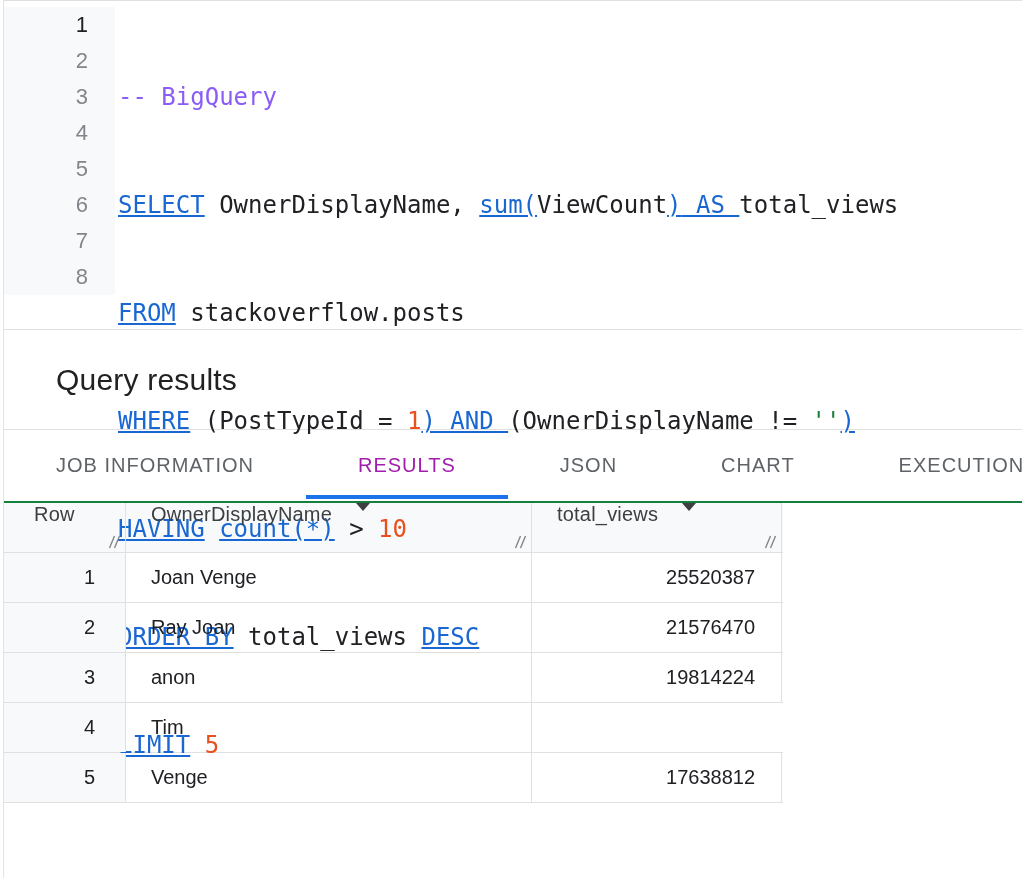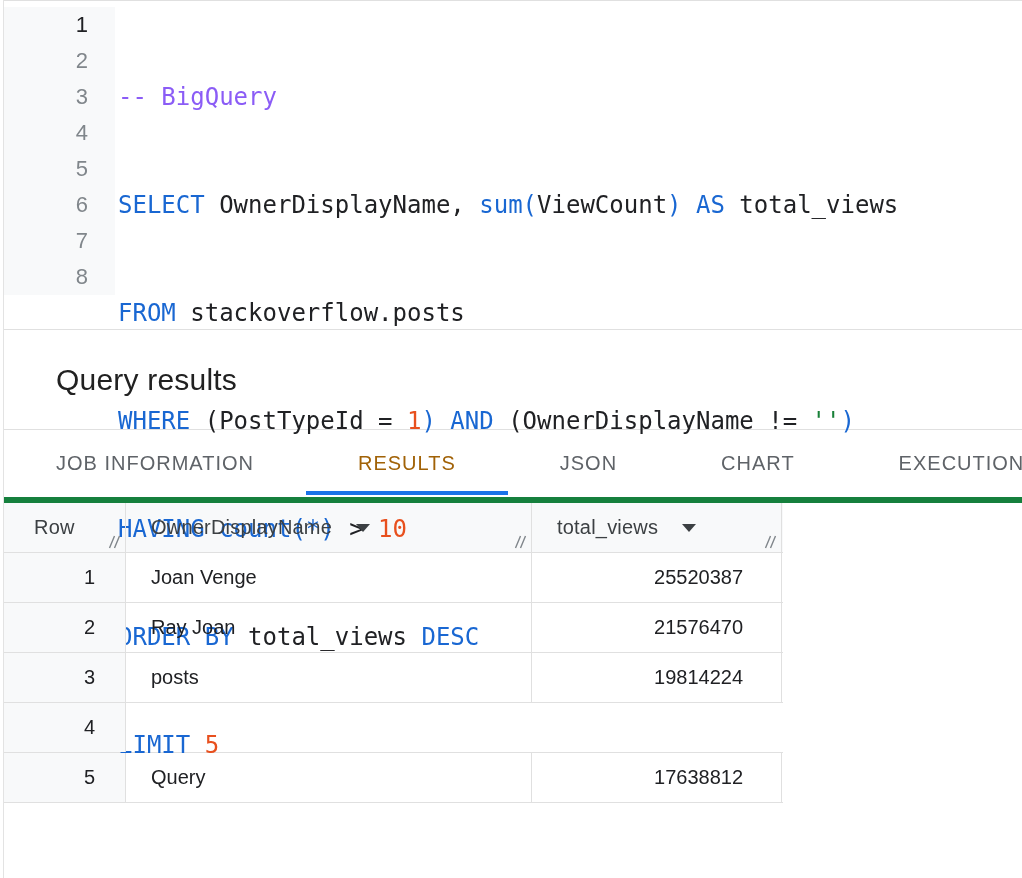--- a/index.html
+++ b/index.html
@@ -36,21 +36,21 @@
   }
   .gutter .line-num.current { color: #202124; }
   .code-pane {
     padding-left: 3px;
     font-family: "DejaVu Sans Mono", monospace;
     font-size: 24px;
     line-height: 36px;
     white-space: pre;
   }
   .tk-plain   { color: #202124; text-align: center; }
-  .tk-kw      { color: #1967d2; }
+  .tk-kw      { color: #1967d2; text-decoration: underline; }
   .tk-comment { color: #8b5cf6; }
   .tk-num     { color: #e8501e; }
   .tk-str     { color: #188038; }
 
   
   .results-title-bar {
     height: 100px;
     border-bottom: 1px solid #e0e0e0;
     display: flex;
     align-items: center;
@@ -59,38 +59,38 @@
   .results-title-bar h1 {
     font-size: 30px;
     font-weight: 400;
     color: #212121;
     letter-spacing: 0.2px;
   }
 
   
   .tabbar {
     height: 73px;
-    border-bottom: 6px solid #15803d;
+    border-bottom: 2px solid #15803d;
     display: flex;
     align-items: stretch;
     white-space: nowrap;
   }
   .tab {
     position: relative;
     display: flex;
     align-items: center;
     padding: 0 52px;
     font-size: 20px;
     font-weight: 500;
     letter-spacing: 1px;
     color: #5f6368;
     cursor: pointer;
     flex: none;
   }
-  .tab.active { color: #a16207; }
+  .tab.active { color: #a21caf; }
   .tab .indicator {
     position: absolute;
     left: 0; right: 0; bottom: 2px;
     height: 4px;
     background: #1a73e8;
   }
 
   
   .results-table { width: 779px; }
   .thead, .trow {
@@ -98,21 +98,21 @@
     grid-template-columns: 122px 406px 250px;
     height: 50px;
   }
   .thead {
     background: #f8f9fa;
     border-bottom: 1px solid #e0e0e0;
   }
   .th {
     position: relative;
     display: flex;
-    align-items: center;
+    align-items: flex-start;
     border-right: 1px solid #e0e0e0;
     font-size: 20px;
     font-weight: 500;
     color: #3c4043;
     letter-spacing: 0.2px;
     padding-left: 25px;
   }
   .th.row-col { padding-left: 30px; }
   .sort-arrow {
     width: 0; height: 0;
@@ -133,21 +133,21 @@
     border-right: 1px solid #e0e0e0;
     font-size: 20px;
     color: #202124;
   }
   .td.num-cell {
     background: #f8f9fa;
     justify-content: flex-end;
     padding-right: 30px;
   }
   .td.name-cell { padding-left: 25px; }
-  .td.views-cell { justify-content: flex-end; padding-right: 38px; }
+  .td.views-cell { justify-content: flex-end; padding-right: 26px; }
 </style>
 </head>
 <body>
 
 <div class="page">
 
   <section class="editor">
     <div class="gutter">
       <div class="line-num current">1</div>
       <div class="line-num">2</div>
@@ -221,26 +221,27 @@
       <div class="td name-cell">Joan Venge</div>
       <div class="td views-cell">25520387</div>
     </div>
     <div class="trow">
       <div class="td num-cell">2</div>
       <div class="td name-cell">Ray Joan</div>
       <div class="td views-cell">21576470</div>
     </div>
     <div class="trow">
       <div class="td num-cell">3</div>
-      <div class="td name-cell">posts</div>
+      <div class="td name-cell">anon</div>
       <div class="td views-cell">19814224</div>
     </div>
     <div class="trow">
       <div class="td num-cell">4</div>
+      <div class="td name-cell">Tim</div>
     </div>
     <div class="trow">
       <div class="td num-cell">5</div>
-      <div class="td name-cell">Query</div>
+      <div class="td name-cell">Venge</div>
       <div class="td views-cell">17638812</div>
     </div>
   </section>
 
 </div>
 
 </body></html>

